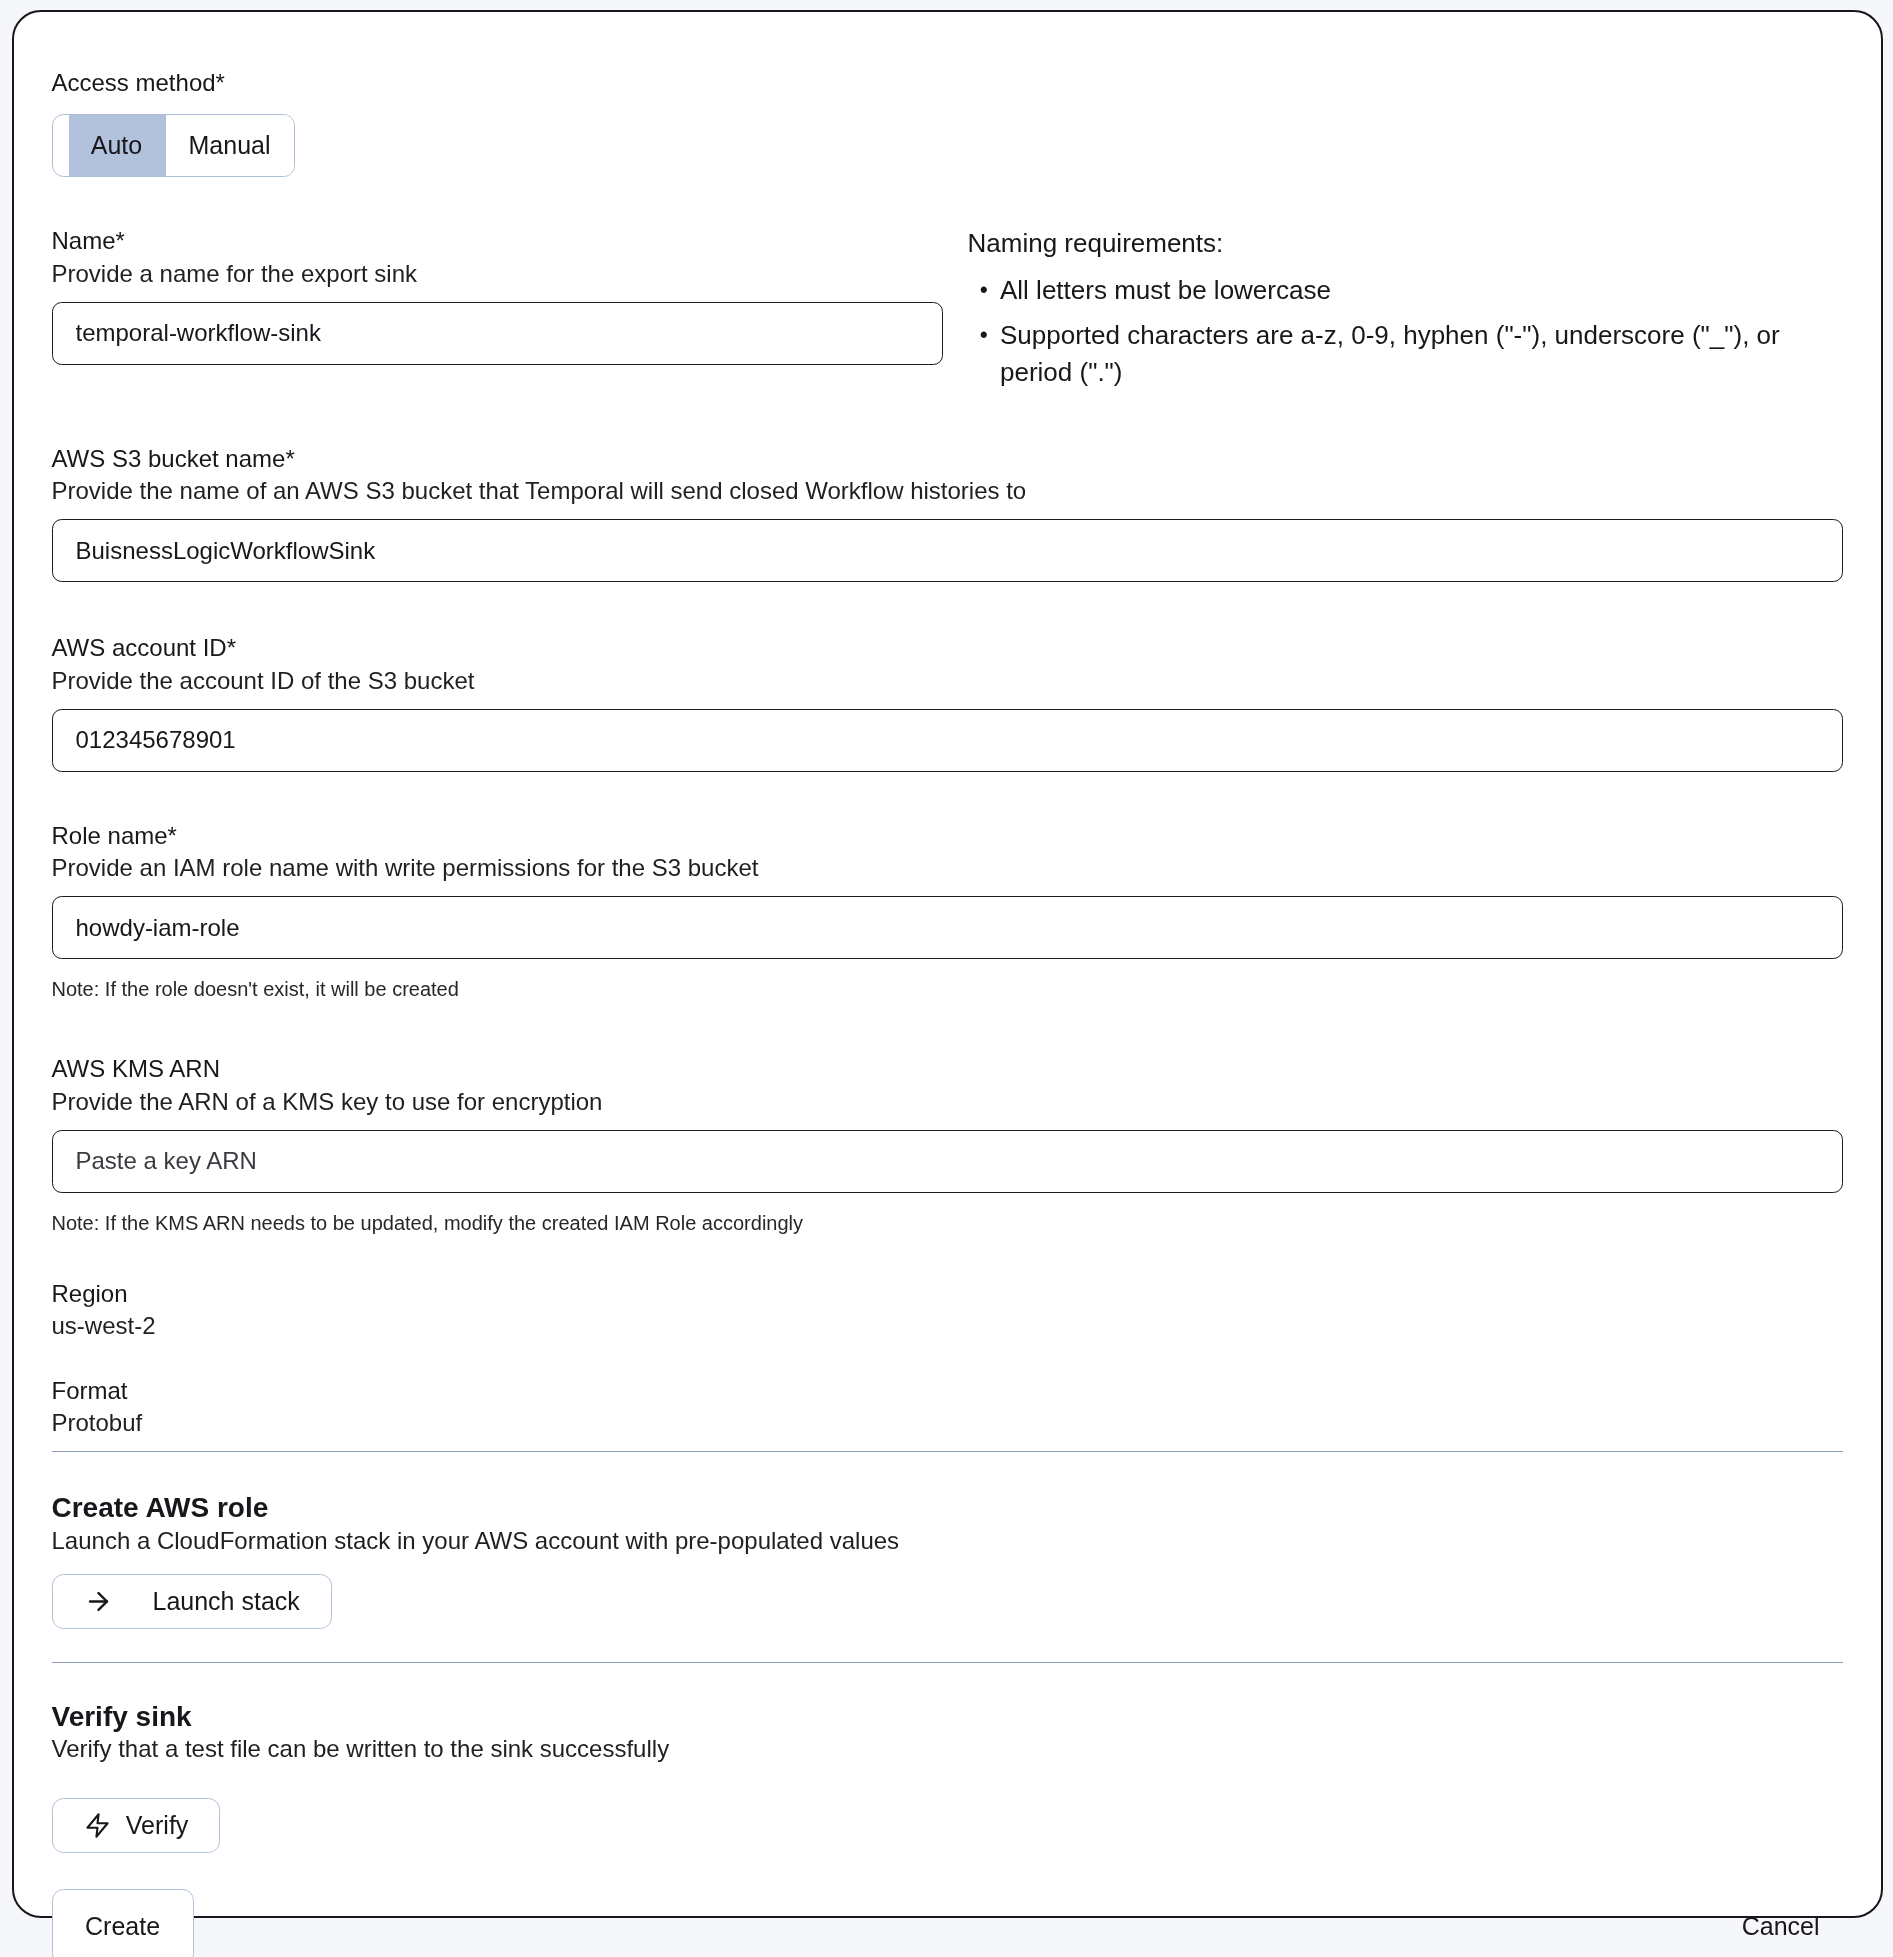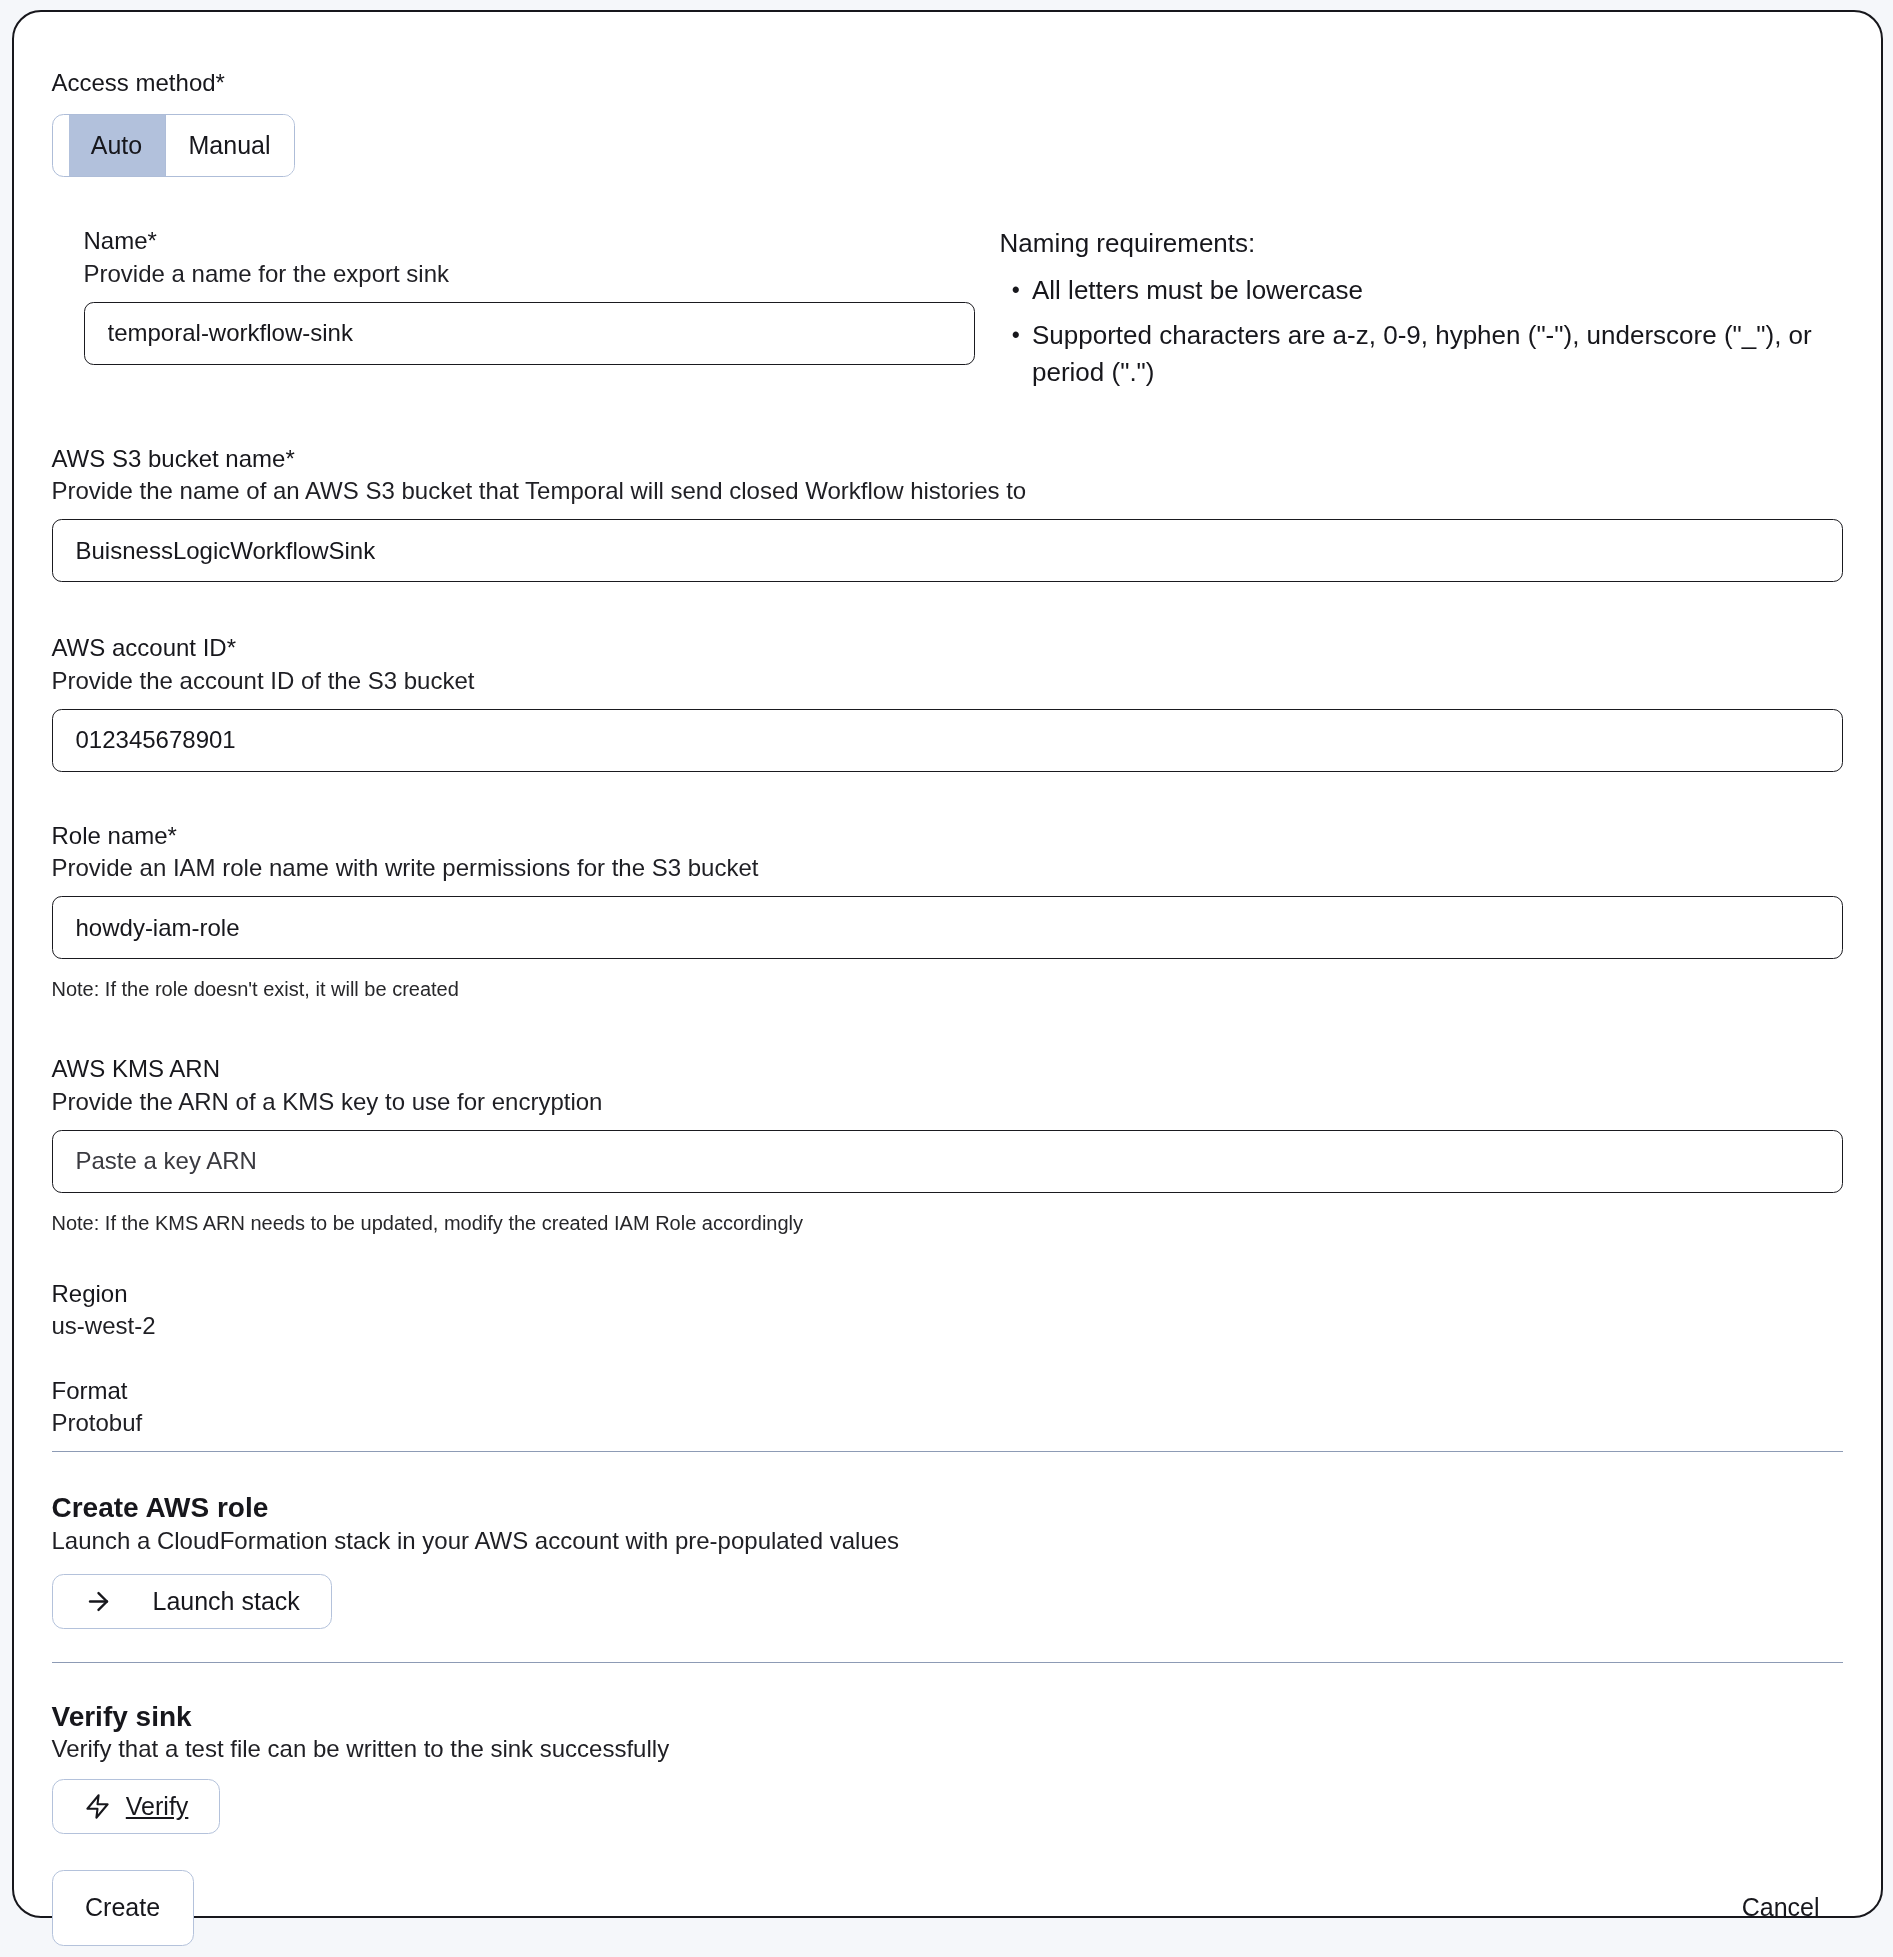--- a/index.html
+++ b/index.html
@@ -31,21 +31,21 @@
   .toggle .seg {
     display: flex; align-items: center; justify-content: center;
     font-size: 25px; cursor: pointer; color: #17171c; background: #ffffff;
   }
   .toggle .seg.selected { background: #b2c1dc; margin-left: 16px; }
   .toggle .seg + .seg { border-left: 1.9px solid #aebdd8; }
   .seg-auto { width: 96px; }
   .seg-manual { width: 129px; }
 
   .two-col { display: flex; margin-top: 48px; }
-  .col-left { width: 891px; flex: 0 0 891px; margin-left: 32px; }
+  .col-left { width: 891px; flex: 0 0 891px; }
   .col-right { flex: 1; margin-left: 25px; }
 
   input.text-input {
     display: block; margin-top: 11.5px; height: 63px; width: 100%;
     border: 1.9px solid #1a1a1f; border-radius: 9.6px;
     padding: 0 23px; font-size: 24px; color: #17171c;
     font-family: "Liberation Sans", "DejaVu Sans", sans-serif;
     background: #ffffff; outline: none;
   }
   input.text-input::placeholder { color: #3a3a40; opacity: 1; }
@@ -73,21 +73,21 @@
 
   .btn {
     display: inline-flex; align-items: center; justify-content: center;
     gap: 15.3px; height: 55px; padding: 0 31px;
     background: #ffffff; border: 1.9px solid #b4c2db; border-radius: 11.5px;
     font-size: 25px; color: #17171c; cursor: pointer;
     font-family: "Liberation Sans", "DejaVu Sans", sans-serif;
   }
   .btn .ico { display: inline-flex; align-items: center; }
   .btn-launch { margin-top: 17px; gap: 40px; }
-  .btn-verify { margin-top: 13px; text-decoration: underline; }
+  .btn-verify { margin-top: 32px; }
 
   .sec-create { margin-top: 40px; }
   .sec-verify { margin-top: 38px; }
 
   .footer {
     margin-top: 36px; display: flex; align-items: center; justify-content: space-between;
     padding-right: 23px;
   }
   .btn-create { height: 76px; padding: 0 32.5px; margin-top: 0; }
   .cancel { font-size: 25px; color: #17171c; cursor: pointer; background: none; border: none;

